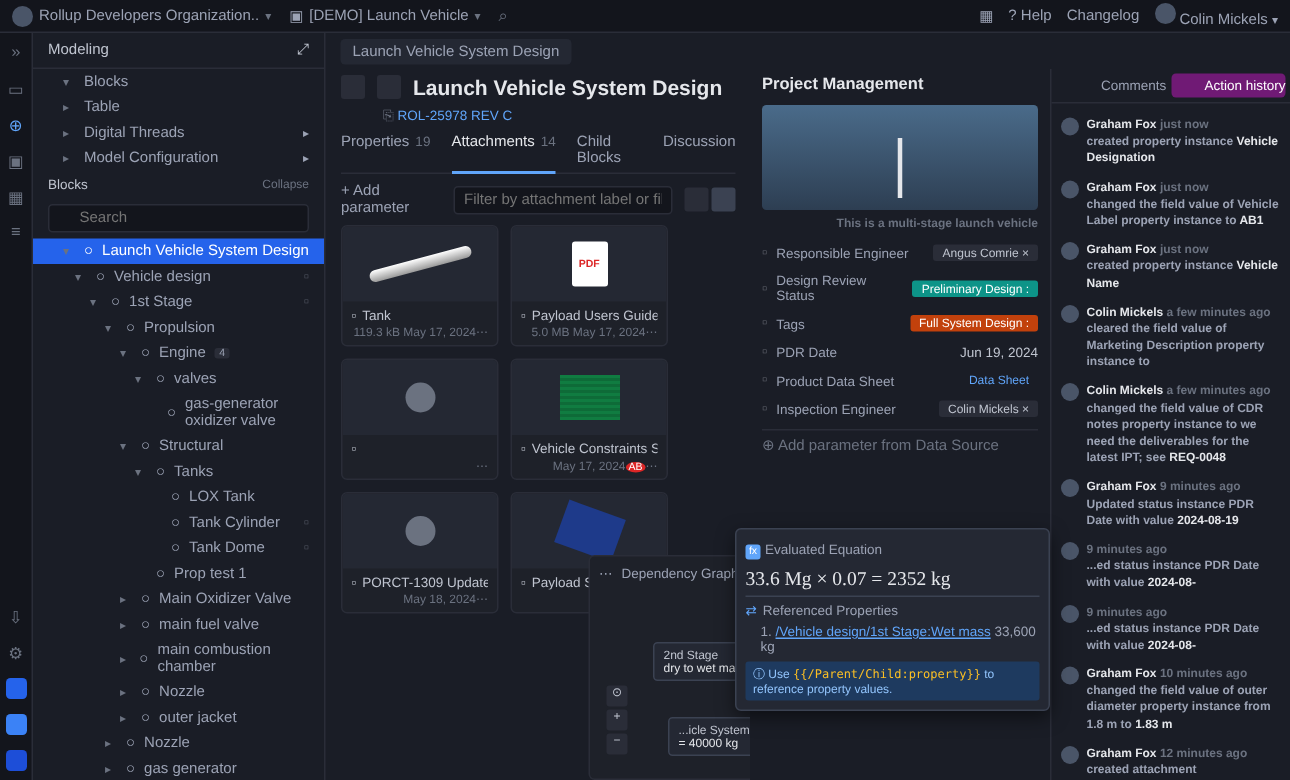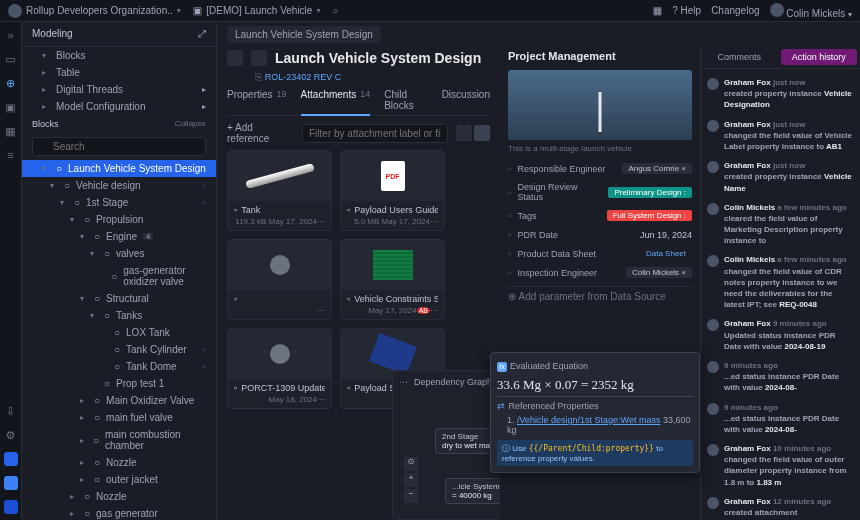--- a/index.html
+++ b/index.html
@@ -54,32 +54,32 @@
 .card { width:105px; background:#1e2129; border:1px solid #2a2d38; border-radius:4px; overflow:hidden; }
 .card .thumb { height:50px; background:#242833; display:flex; align-items:center; justify-content:center; }
 .card .meta { padding:4px 6px; }
 .card .name { font-size:9px; color:#c0c5d0; display:flex; align-items:center; gap:4px; white-space:nowrap; overflow:hidden; }
 .card .info { font-size:8px; color:#6b7280; display:flex; justify-content:flex-end; margin-top:2px; }
 .card .info .dots { cursor:pointer; }
 .pm { width:200px; padding:0 8px; font-size:10px; }
 .pm h3 { font-size:11px; font-weight:600; color:#e5e7eb; padding:4px 0; }
 .pm .hero { width:100%; height:70px; background:linear-gradient(180deg,#4a6b8a,#2d3e52); border-radius:3px; margin:4px 0; position:relative; }
 .pm .hero::after { content:""; position:absolute; left:50%; bottom:8px; width:3px; height:40px; background:#e5e7eb; transform:translateX(-50%); }
-.pm .cap { font-size:8px; color:#6b7280; text-align:left; margin-bottom:6px; }
+.pm .cap { font-size:8px; color:#6b7280; text-align:right; margin-bottom:6px;font-weight:bold; }
 .pm .row { display:flex; align-items:center; padding:4px 0; gap:6px; }
 .pm .row .lbl { color:#9ca3b5; flex:1; font-size:9px; }
 .pm .row .val { font-size:9px; }
 .pm .chip { padding:1px 6px; border-radius:2px; font-size:8px; }
 .pm .chip.user { background:#2a2d38; }
 .pm .chip.teal { background:#0d9488; color:#fff; }
-.pm .chip.blue { background:#ef4444; color:#fff; }
+.pm .chip.blue { background:#c2410c; color:#fff; }
 .pm .chip.link { color:#60a5fa; }
 .activity { width:160px; background:#1a1d26; border-left:1px solid #2a2d38; display:flex; flex-direction:column; }
 .act-tabs { display:flex; font-size:9px; border-bottom:1px solid #2a2d38; }
-.act-tabs .t { flex:1; text-align:center; padding:6px 0; color:#9ca3b5; cursor:pointer; }
+.act-tabs .t { flex:1; text-align:right; padding:6px 0; color:#9ca3b5; cursor:pointer; }
 .act-tabs .t.act { background:#701a75; color:#fff; border-radius:3px; margin:3px; padding:3px 0; }
 .act-list { flex:1; overflow-y:auto; padding:4px 6px; }
 .act-item { padding:4px 0; font-size:8px; line-height:1.4; color:#9ca3b5; display:flex; gap:5px;font-weight:bold; }
 .act-item .av { width:12px; height:12px; border-radius:50%; background:#4a5568; flex-shrink:0; margin-top:1px; }
 .act-item .bd { flex:1; }
 .act-item .nm { color:#e5e7eb; }
 .act-item .tm { color:#6b7280; }
 .act-item .hl { color:#e5e7eb; }
 .depgraph { position:absolute; left:175px; bottom:0; width:340px; height:150px; background:#1e2129; border:1px solid #2a2d38; border-radius:4px; padding:6px; font-size:9px; }
 .depgraph .hdr { color:#9ca3b5; margin-bottom:6px; display:flex; gap:6px; }
@@ -270,29 +270,29 @@
 
   <div class="main">
     <div class="crumb"><span>Launch Vehicle System Design</span></div>
     <div class="content">
       <div class="center">
         <div class="title-row">
           <span class="ic"></span>
           <span class="ic"></span>
           <h1>Launch Vehicle System Design</h1>
         </div>
-        <div class="sub">⎘ <span class="link">ROL-23402 REV C</span></div>
+        <div class="sub">⎘ <span class="link">ROL-25978 REV C</span></div>
         <div class="tabs" id="tabs">
             <div class="tab">Properties<span class="cnt">19</span></div>
             <div class="tab act">Attachments<span class="cnt">14</span></div>
             <div class="tab">Child Blocks</div>
             <div class="tab">Discussion</div>
           </div>
         <div class="toolbar">
-          <span class="add">+  Add reference</span>
+          <span class="add">+  Add parameter</span>
           <input placeholder="Filter by attachment label or file name" style="">
           <div class="view">
             <div class="v"></div>
             <div class="v act"></div>
           </div>
         </div>
         <div class="cards" id="cards">
             <div class="card">
               <div class="thumb">
                 <div style="width:70px;height:8px;background:linear-gradient(#fff,#999);border-radius:4px;transform:rotate(-15deg)"></div>

